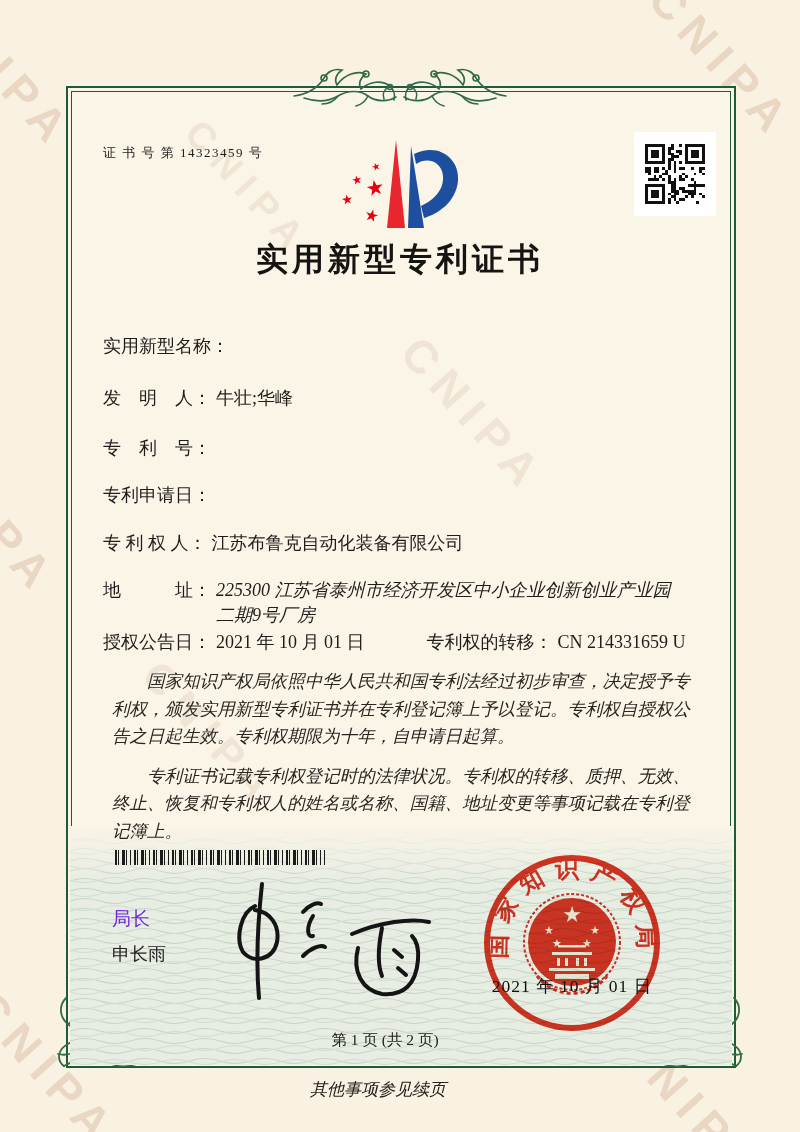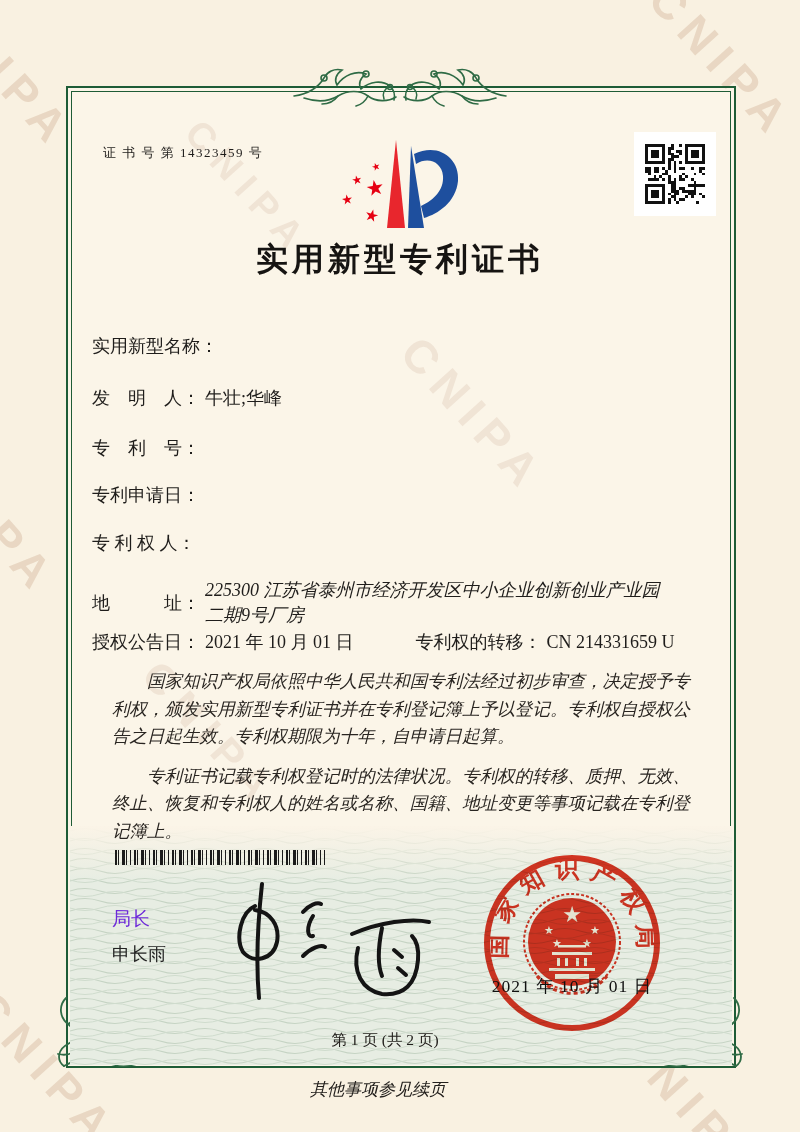--- a/index.html
+++ b/index.html
@@ -15,21 +15,21 @@
   .frame::after{content:"";position:absolute;inset:3px;border:1px solid #1e5c36;}
   .orn{position:absolute;z-index:3;}
   
   .certno{position:absolute;z-index:4;left:103px;top:144px;font-size:13px;letter-spacing:1.5px;}
   .title{position:absolute;z-index:4;left:0;right:0;top:238px;text-align:center;
          font-size:32px;font-weight:700;letter-spacing:4px;color:#161412;}
   .qrbox{position:absolute;z-index:4;left:634px;top:132px;width:82px;height:84px;background:#fff;
          display:flex;align-items:center;justify-content:center;}
   .qrbox svg{width:60px;height:60px;shape-rendering:crispEdges;}
   
-  .row{position:absolute;z-index:4;left:92px;display:flex;align-items:center;
+  .row{position:absolute;z-index:4;left:103px;display:flex;align-items:flex-start;
        font-size:18px;line-height:25px;}
   .lab{flex:0 0 auto;white-space:pre;margin-right:5px;}
   .val{white-space:pre-wrap;}
   .val.wide{width:457px;font-style:italic;}
   .gap{flex:0 0 62px;}
   
   .legal{position:absolute;z-index:4;left:100px;top:656px;width:602px;
          font-style:italic;font-size:17.5px;line-height:27.5px;text-align:justify;color:#292521;}
   .legal p{margin:12px;text-indent:2em;}
   
@@ -246,20 +246,21 @@
     <span class="val">牛壮;华峰</span>
   </div>
   <div class="row" style="top:436px">
     <span class="lab">专　利　号：</span>
   </div>
   <div class="row" style="top:483px">
     <span class="lab">专利申请日：</span>
   </div>
   <div class="row" style="top:531px">
     <span class="lab">专 利 权 人：</span>
+    <span class="val">江苏布鲁克自动化装备有限公司</span>
   </div>
   <div class="row" style="top:578px">
     <span class="lab">地　　　址：</span>
     <span class="val wide">225300 江苏省泰州市经济开发区中小企业创新创业产业园二期9号厂房</span>
   </div>
   <div class="row" style="top:630px">
     <span class="lab">授权公告日：</span>
     <span class="val">2021 年 10 月 01 日</span>
     <span class="gap"></span>
     <span class="lab">专利权的转移：</span>

